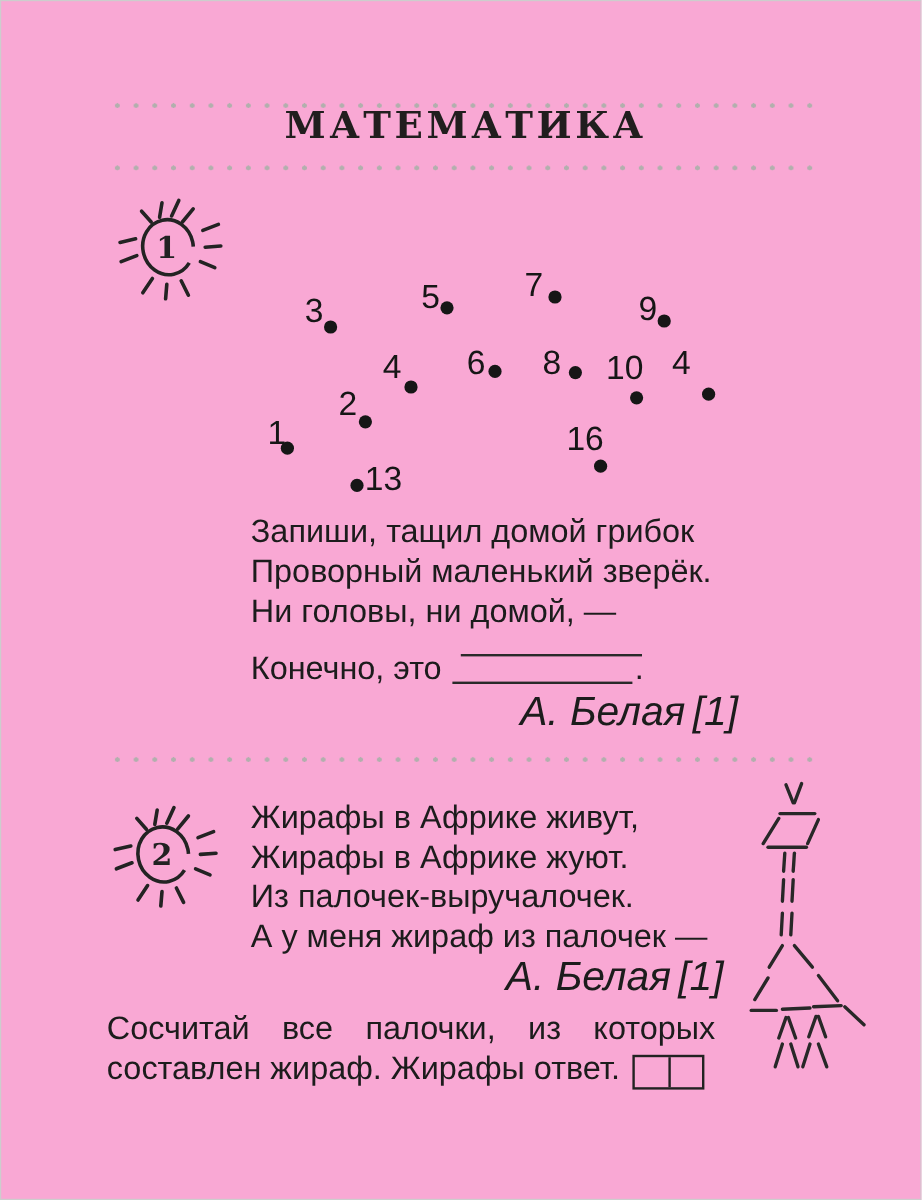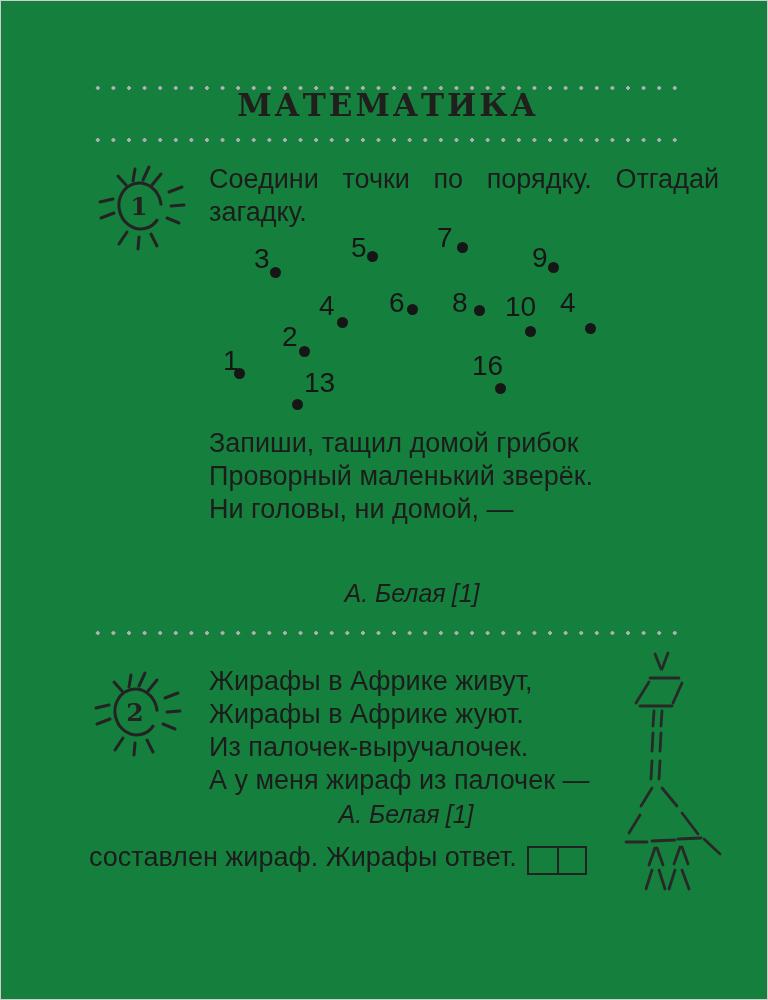--- a/index.html
+++ b/index.html
@@ -1,17 +1,17 @@
 <!DOCTYPE html>
 <html><head>
 <meta charset="utf-8">
 <style>
   html,body{margin:0;padding:0;background:#fff;}
   .page{
-    position:relative;width:768px;height:1000px;background:#15803d;
+    position:relative;width:768px;height:1000px;background:#f9a8d4;
     font-family:"Liberation Sans",sans-serif;color:#1c1c1c;overflow:hidden;
     box-sizing:border-box;border:1px solid #cdcdcd;
   }
   .dotted{
     position:absolute;left:89px;width:595px;height:6px;
     background-image:radial-gradient(circle 1.9px,#b2afad 1.9px,transparent 2.1px);
     background-size:15.6px 6px;background-repeat:repeat-x;background-position:0 1px;
   }
   .title{
     position:absolute;left:90px;top:86px;width:594px;margin:0;text-align:center;
@@ -26,21 +26,21 @@
   .dmark{position:absolute;width:11px;height:11px;border-radius:50%;background:#161616;}
   .poem{position:absolute;font-size:27px;line-height:33px;}
   .answer-line{margin-top:15px;white-space:nowrap;}
   .blank{
     position:relative;display:inline-block;width:152px;height:26px;margin-left:9px;
     vertical-align:-4px;
   }
   .blank .bl1,.blank .bl2{position:absolute;height:0;border-top:2px solid #2a2a2a;}
   .blank .bl1{left:7px;right:-6px;top:1px;}
   .blank .bl2{left:0;right:2px;top:24px;}
-  .attr{position:absolute;font-size:25px;line-height:30px;text-align:center;font-style:italic;}
+  .attr{position:absolute;font-size:34px;line-height:30px;text-align:right;font-style:italic;}
   .attr .ref{margin-left:6px;}
   .question{position:absolute;left:88px;top:840px;width:507px;font-size:27px;line-height:33px;}
   .qline2{white-space:nowrap;}
   .answer-boxes{
     display:inline-flex;margin-left:10px;vertical-align:-7px;height:29px;
     border:2px solid #222;box-sizing:border-box;
   }
   .answer-cell{width:28px;height:100%;box-sizing:border-box;}
   .answer-cell + .answer-cell{border-left:2px solid #222;}
   .giraffe{position:absolute;left:610px;top:645px;}
@@ -66,59 +66,58 @@
       <line x1="63" y1="77" x2="69" y2="89"></line>
       <line x1="51" y1="80" x2="50" y2="92"></line>
       <line x1="39" y1="75" x2="31" y2="87"></line>
       <line x1="25" y1="42" x2="12" y2="45"></line>
       <line x1="26" y1="56" x2="13" y2="61"></line>
     </g>
     <ellipse cx="52" cy="49" rx="21" ry="23" fill="none" stroke="#232323" stroke-width="3" stroke-dasharray="125 14" stroke-dashoffset="-18" transform="rotate(-12 52 49)"></ellipse>
     <text x="51" y="58" text-anchor="middle">1</text>
   </svg>
 
-  <div class="instr">
-    <div class="just">Соедини точки по порядку. Отгадай</div>
-    <div>загадку.</div>
-  </div>
 
   <div>
     <span class="dlabel" style="left:222px;top:346px">1</span>
     <span class="dlabel" style="left:281px;top:322px">2</span>
     <span class="dlabel" style="left:253px;top:244px">3</span>
     <span class="dlabel" style="left:318px;top:291px">4</span>
     <span class="dlabel" style="left:350px;top:233px">5</span>
     <span class="dlabel" style="left:388px;top:288px">6</span>
     <span class="dlabel" style="left:436px;top:223px">7</span>
     <span class="dlabel" style="left:451px;top:288px">8</span>
     <span class="dlabel" style="left:531px;top:243px">9</span>
     <span class="dlabel" style="left:504px;top:292px">10</span>
     <span class="dlabel" style="left:559px;top:288px">4</span>
     <span class="dlabel" style="left:471px;top:351px">16</span>
-    <span class="dlabel" style="left:303px;top:368px">13</span>
+    <span class="dlabel" style="left:303px;top:384px">13</span>
 
     <span class="dmark" style="left:233px;top:367px"></span>
     <span class="dmark" style="left:298px;top:345px"></span>
     <span class="dmark" style="left:269px;top:266px"></span>
     <span class="dmark" style="left:336px;top:316px"></span>
     <span class="dmark" style="left:366px;top:250px"></span>
     <span class="dmark" style="left:406px;top:303px"></span>
     <span class="dmark" style="left:456px;top:241px"></span>
     <span class="dmark" style="left:473px;top:304px"></span>
     <span class="dmark" style="left:547px;top:261px"></span>
     <span class="dmark" style="left:524px;top:325px"></span>
     <span class="dmark" style="left:584px;top:322px"></span>
     <span class="dmark" style="left:494px;top:382px"></span>
     <span class="dmark" style="left:291px;top:398px"></span>
   </div>
 
   <div class="poem" style="left:208px;top:426px">
     <div>Запиши, тащил домой грибок</div>
     <div>Проворный маленький зверёк.</div>
     <div>Ни головы, ни домой, —</div>
+    <div class="answer-line">
+      <span>Конечно, это</span><span class="blank"><i class="bl1"></i><i class="bl2"></i></span><span>.</span>
+    </div>
   </div>
   <div class="attr" style="left:208px;top:577px;width:406px">
     <span>А. Белая</span><span class="ref">[1]</span>
   </div>
 
   <div class="dotted" style="top:628px"></div>
 
   <svg class="sun" style="left:83px;top:662px" width="100" height="100" viewBox="0 0 100 100">
     <g stroke="#232323" stroke-width="3" stroke-linecap="round">
       <line x1="30" y1="19" x2="38" y2="28"></line>
@@ -175,20 +174,21 @@
       <line x1="673" y1="863" x2="679" y2="846"></line>
       <line x1="681" y1="846" x2="687" y2="863"></line>
       <line x1="645" y1="888" x2="651" y2="869"></line>
       <line x1="658" y1="869" x2="664" y2="888"></line>
       <line x1="668" y1="888" x2="674" y2="869"></line>
       <line x1="681" y1="869" x2="688" y2="888"></line>
     </g>
   </svg>
 
   <div class="question">
+    <div class="just">Сосчитай все палочки, из которых</div>
     <div class="qline2">
       <span>составлен жираф. Жирафы ответ.</span><span class="answer-boxes">
           <span class="answer-cell"></span>
           <span class="answer-cell"></span>
         </span>
     </div>
   </div>
 
 </div>
 

